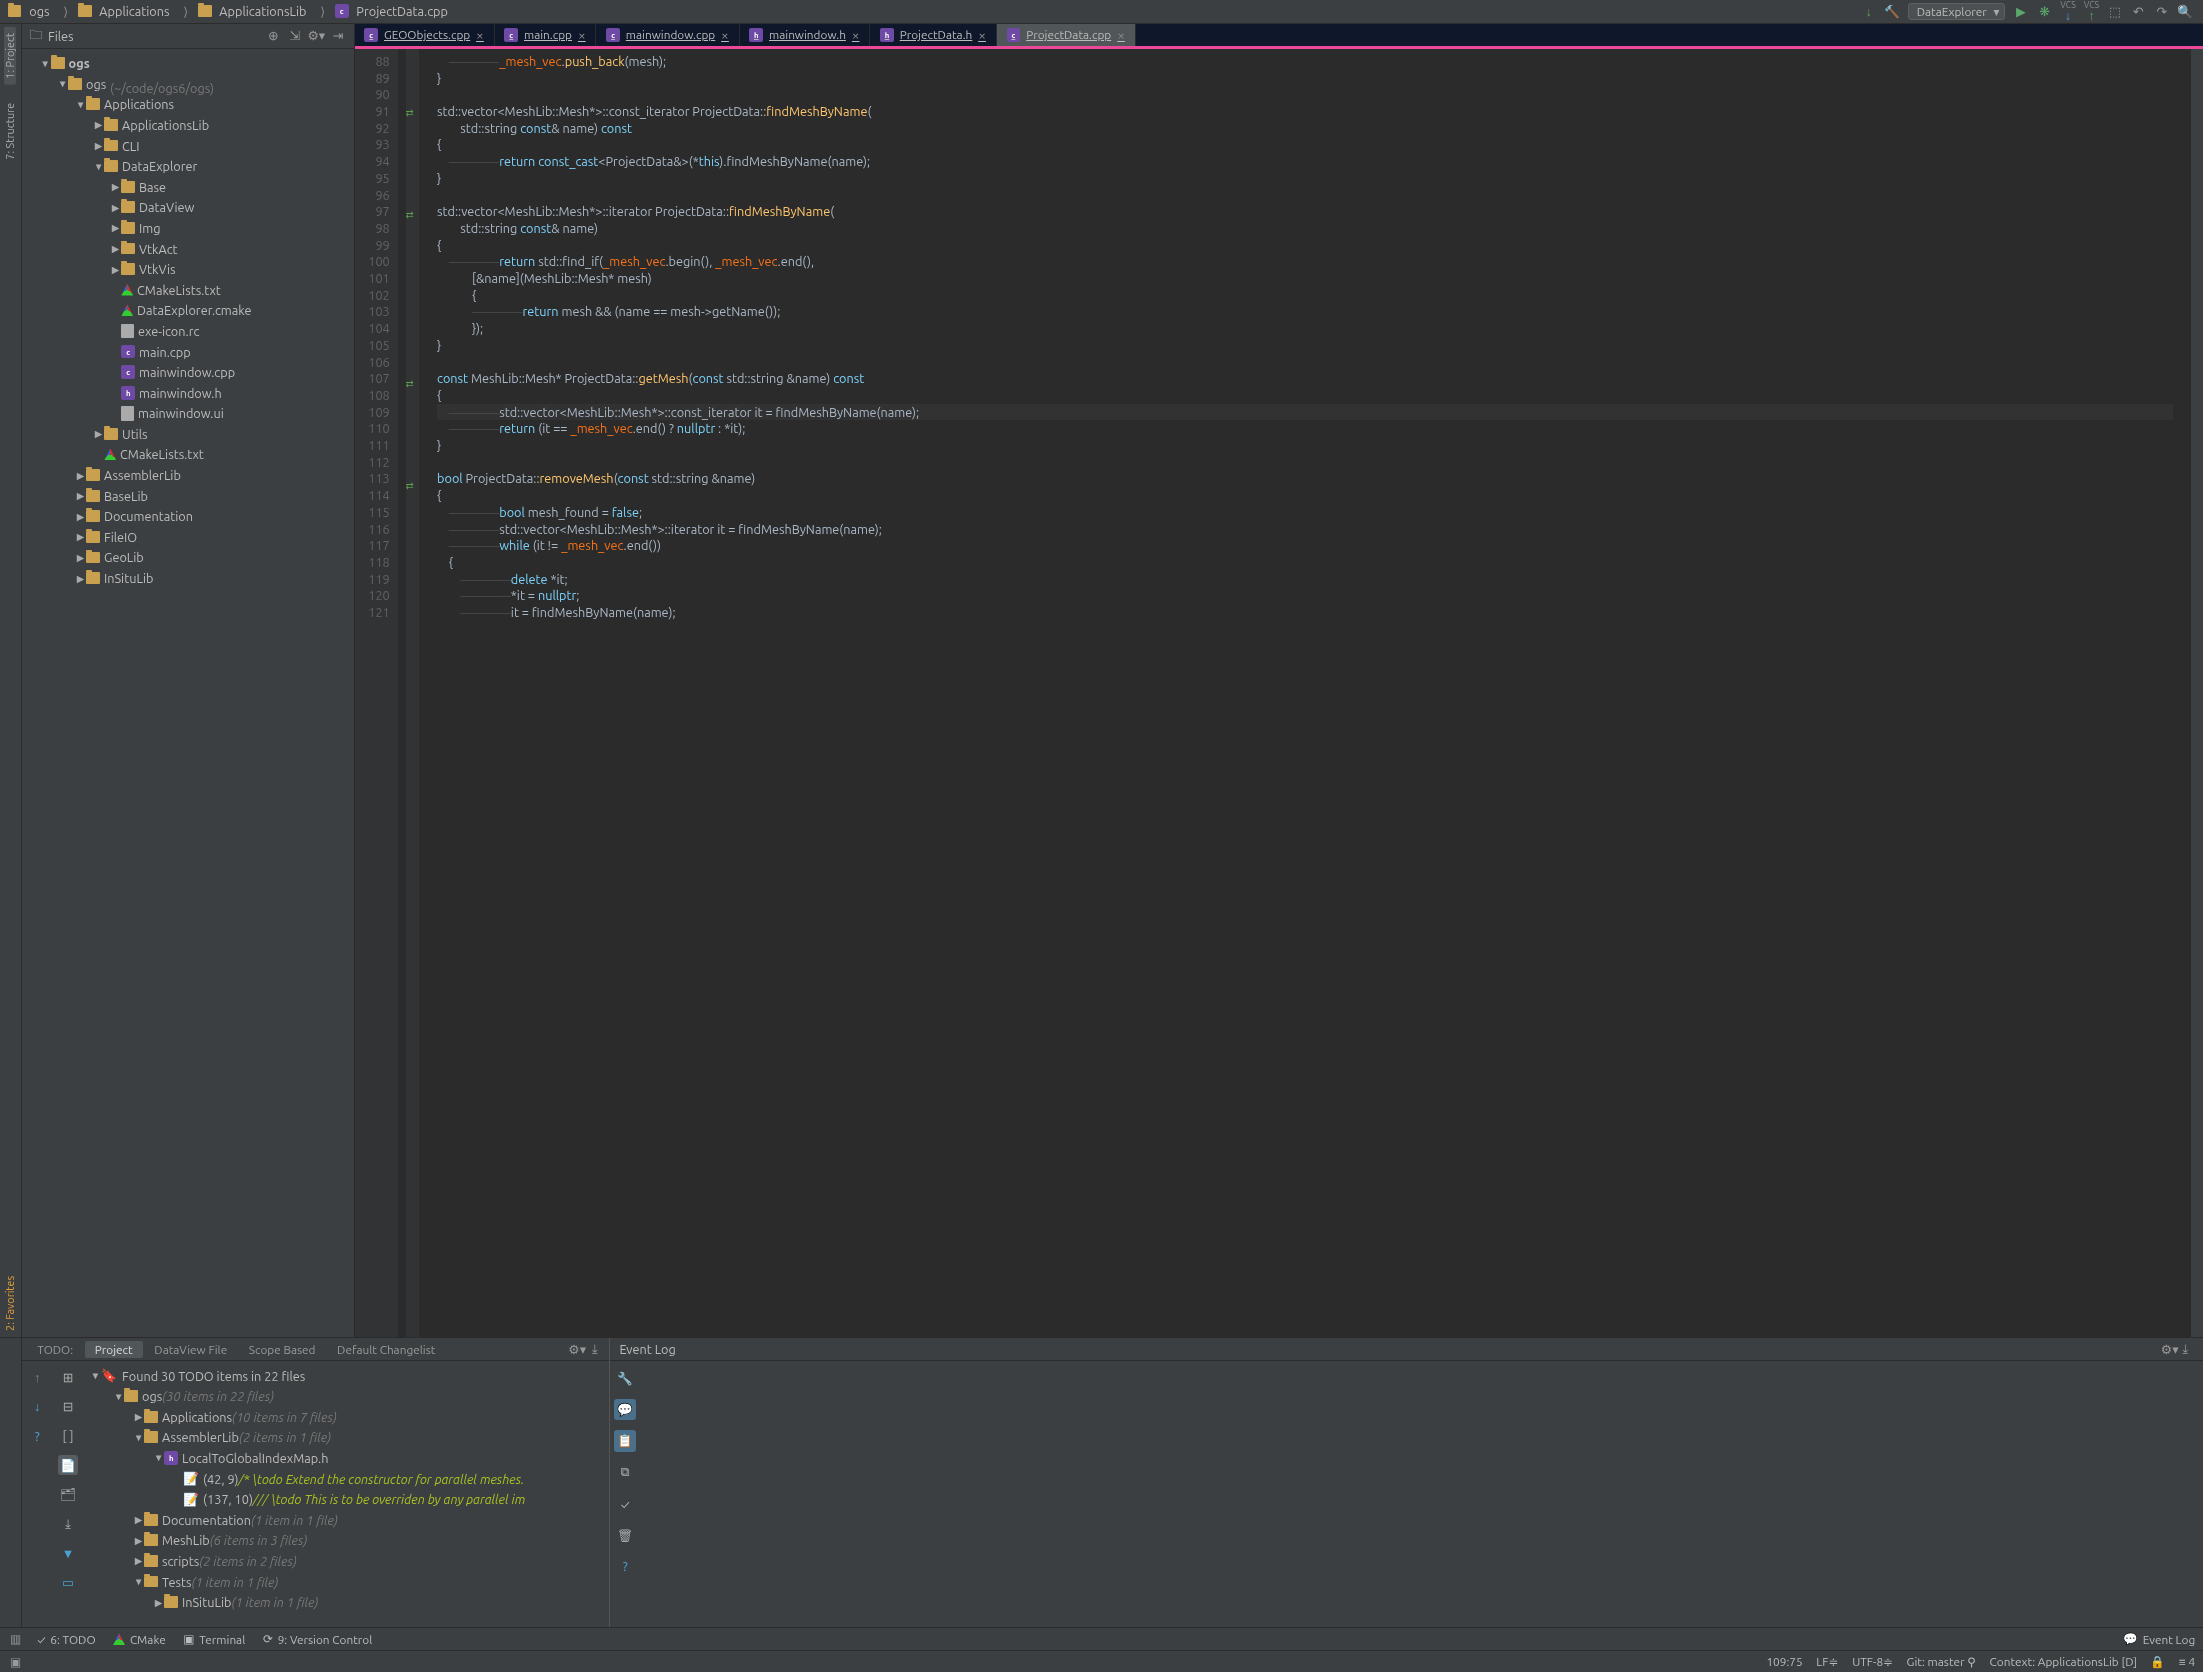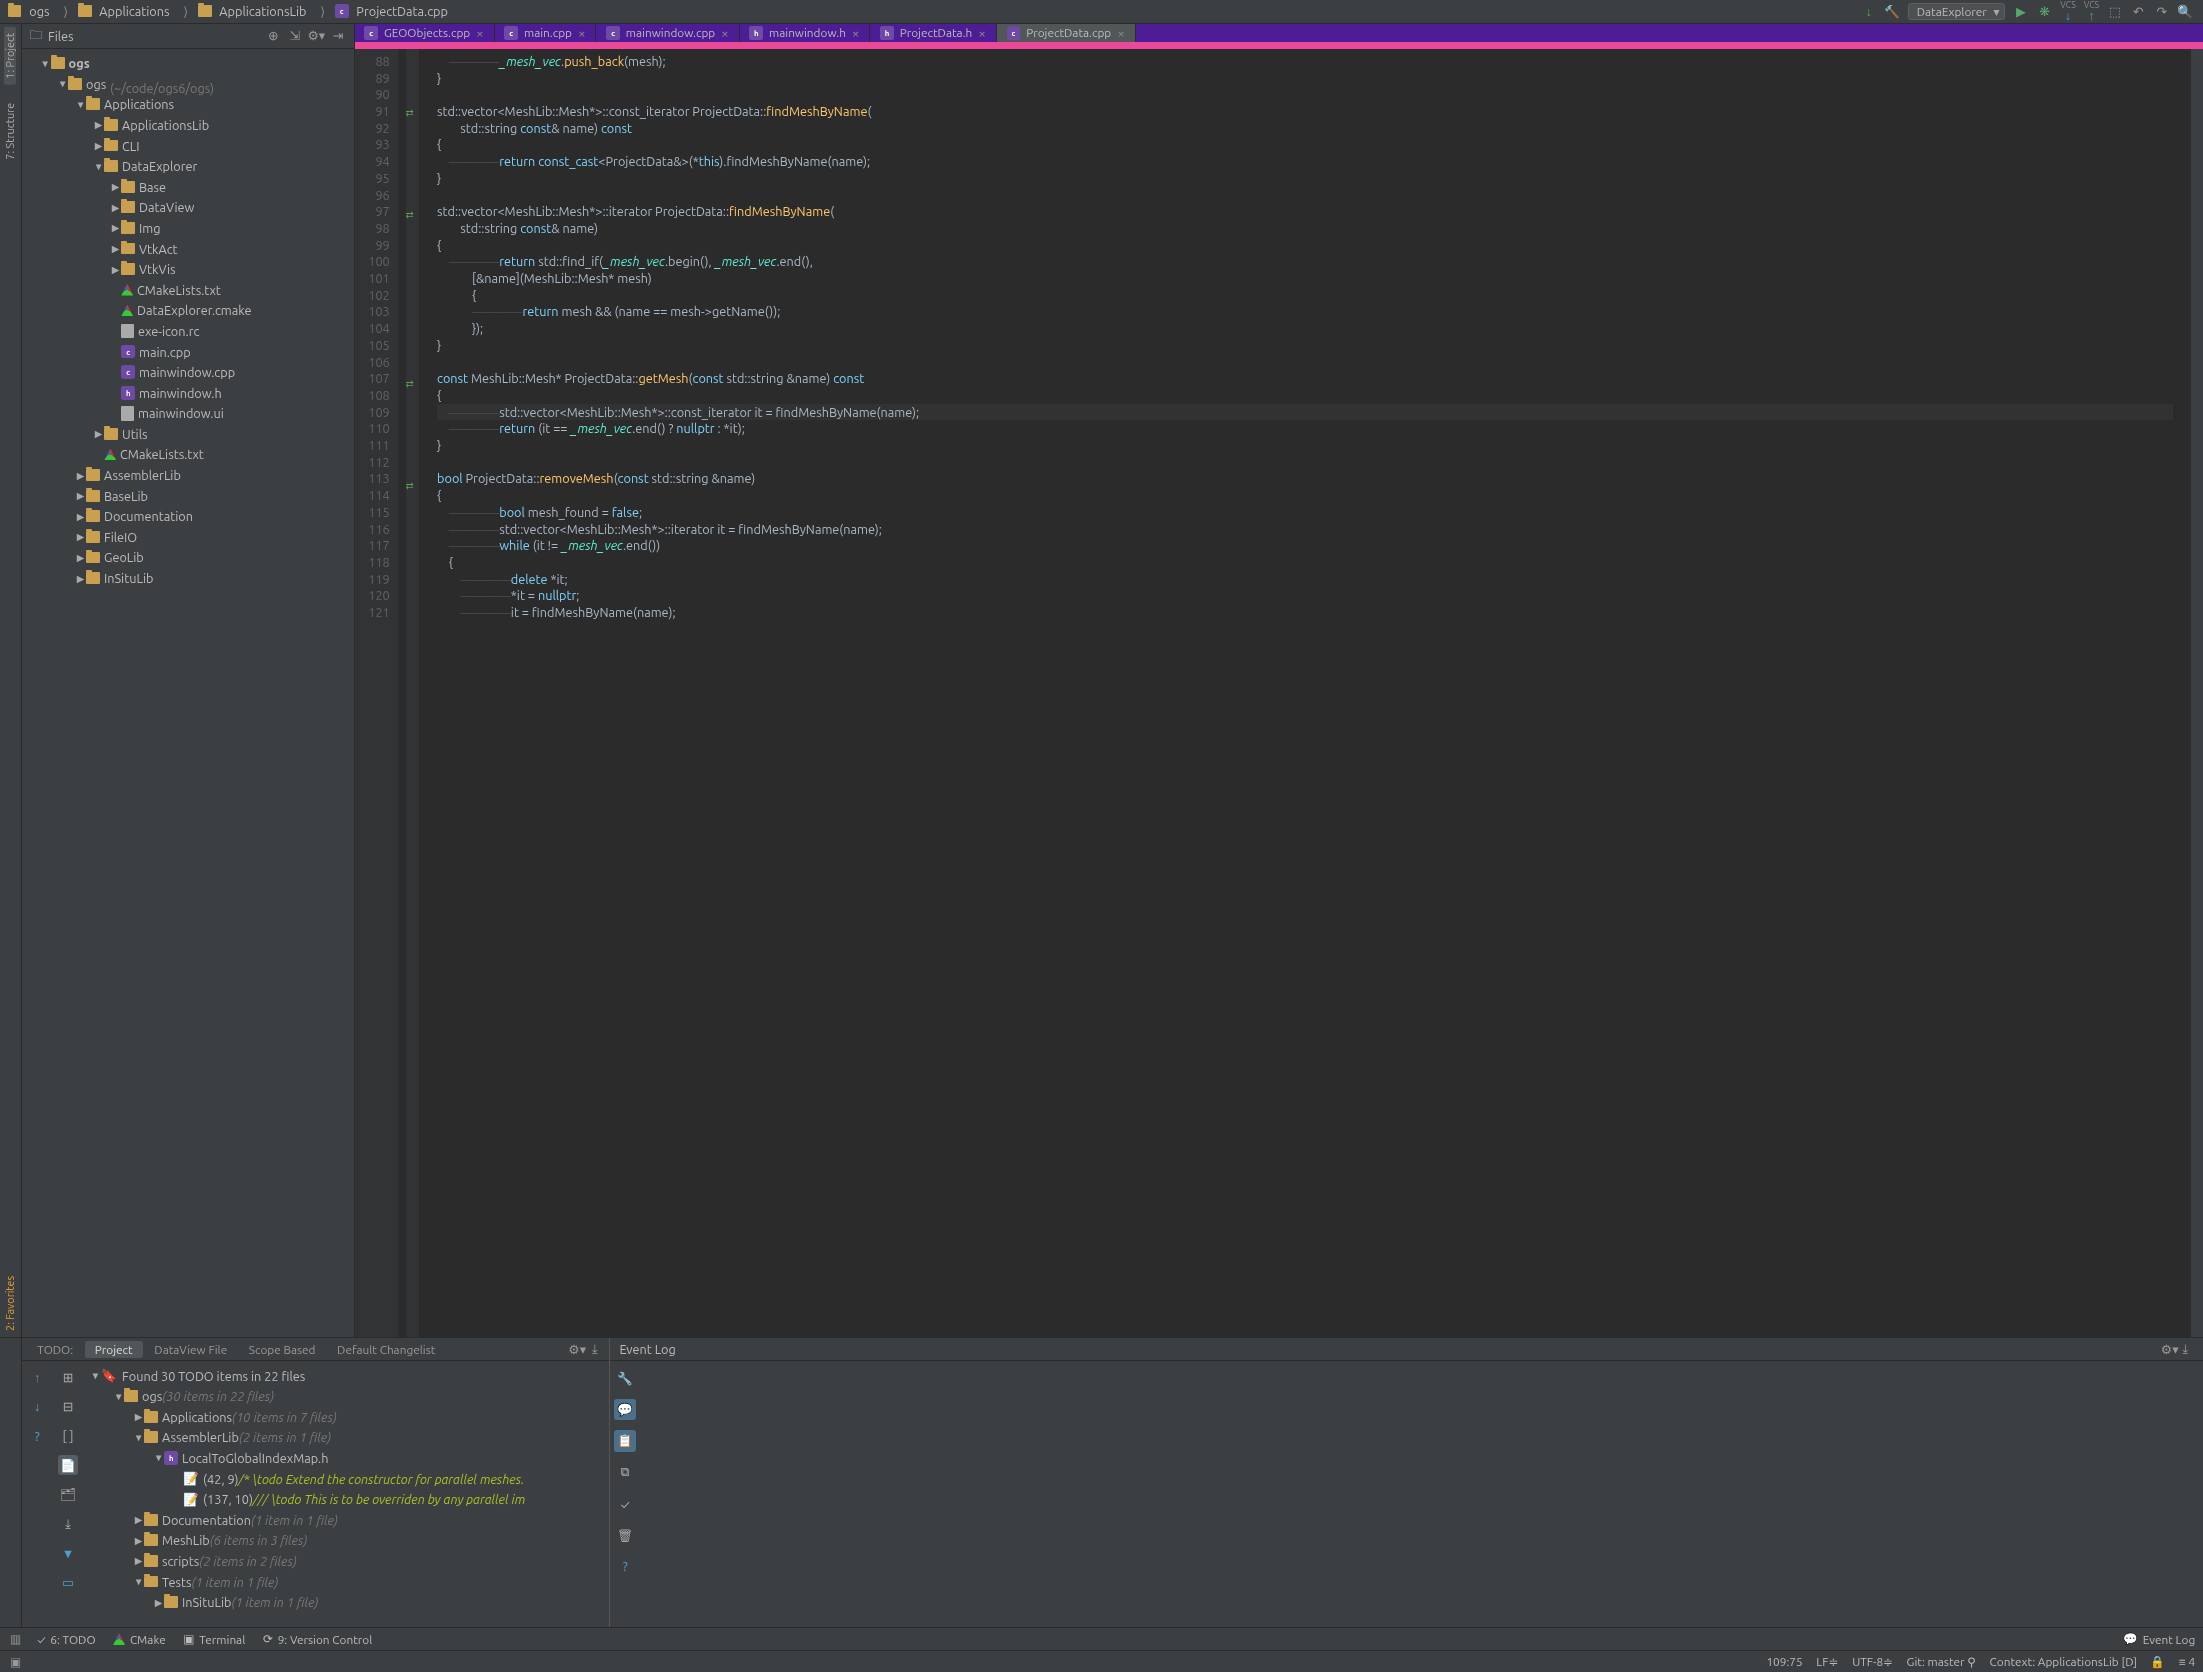--- a/index.html
+++ b/index.html
@@ -23,31 +23,31 @@
 .sidebar{width:333px;background:#3c3f41;border-right:1px solid #2b2b2b;display:flex;flex-direction:column;}
 .sidebar-header{display:flex;align-items:center;height:25.5px;padding:0 7.8px;border-bottom:1px solid #2b2b2b;gap:7.8px;}
 .sidebar-header .title{flex:1;display:flex;align-items:center;gap:5.9px;}
 .sidebar-header .actions{display:flex;gap:5.9px;}
 .tree{flex:1;overflow:auto;padding:3.9px 0;font-size:12.7px;}
 .tree-row{display:flex;align-items:center;height:20.6px;padding-right:7.8px;cursor:pointer;}
 .tree-arrow{width:11.8px;text-align:center;color:#aaa;font-size:9.8px;}
 .tree-label{margin-left:3.9px;}
 .tree-note{color:#787878;margin-left:3.9px;margin-top:9px;}
 .editor-area{flex:1;display:flex;flex-direction:column;min-width:0;}
-.tabs{display:flex;height:25.5px;background:#4c1d95;border-bottom:7px solid #ec4899;}
+.tabs{display:flex;height:25.5px;background:#0f172a;border-bottom:3px solid #ec4899;text-decoration:underline;}
 .tab{display:flex;align-items:center;gap:5.9px;padding:0 9.8px;border-right:1px solid #2b2b2b;cursor:pointer;font-size:11.8px;}
 .tab.active{background:#515658;}
 .tab .close{color:#888;font-size:13.7px;}
 .code-wrap{flex:1;display:flex;background:#2b2b2b;overflow:hidden;font-family:'DejaVu Sans Mono',Consolas,monospace;font-size:12.7px;gap:8px;}
 .line-nos{background:#313335;color:#606366;text-align:right;padding:3.9px 7.8px 3.9px 13.7px;user-select:none;line-height:16.7px;}
 .gutter-marks{width:13.7px;background:#313335;line-height:16.7px;padding-top:3.9px;}
 .code{flex:1;padding:3.9px 9.8px;line-height:16.7px;white-space:pre;color:#a9b7c6;overflow-x:auto;}
 .code .k{color:#7dd3fc;}
 .code .f{color:#ffc66d;}
-.code .m{color:#5eead4;font-style:italic;}
+.code .m{color:#f97316;}
 .code .ws{color:#4a4a4a;}
 .code .hl-line{background:#323232;}
 .right-gutter{width:11.8px;background:#3c3f41;}
 .bottom{height:290px;display:flex;border-top:1px solid #2b2b2b;}
 .bottom-left-strip{width:21.6px;background:#3c3f41;border-right:1px solid #2b2b2b;}
 .todo-panel{flex:0 0 588px;display:flex;flex-direction:column;border-right:1px solid #555;}
 .panel-tabs{display:flex;height:23.5px;align-items:center;background:#3c3f41;border-bottom:1px solid #2b2b2b;padding:0 5.9px;gap:2px;}
 .panel-tab{padding:2px 9.8px;cursor:pointer;color:#999;font-size:11.8px;}
 .panel-tab.active{background:#515658;color:#ddd;border-radius:2px;}
 .panel-tabs .spacer{flex:1;}

